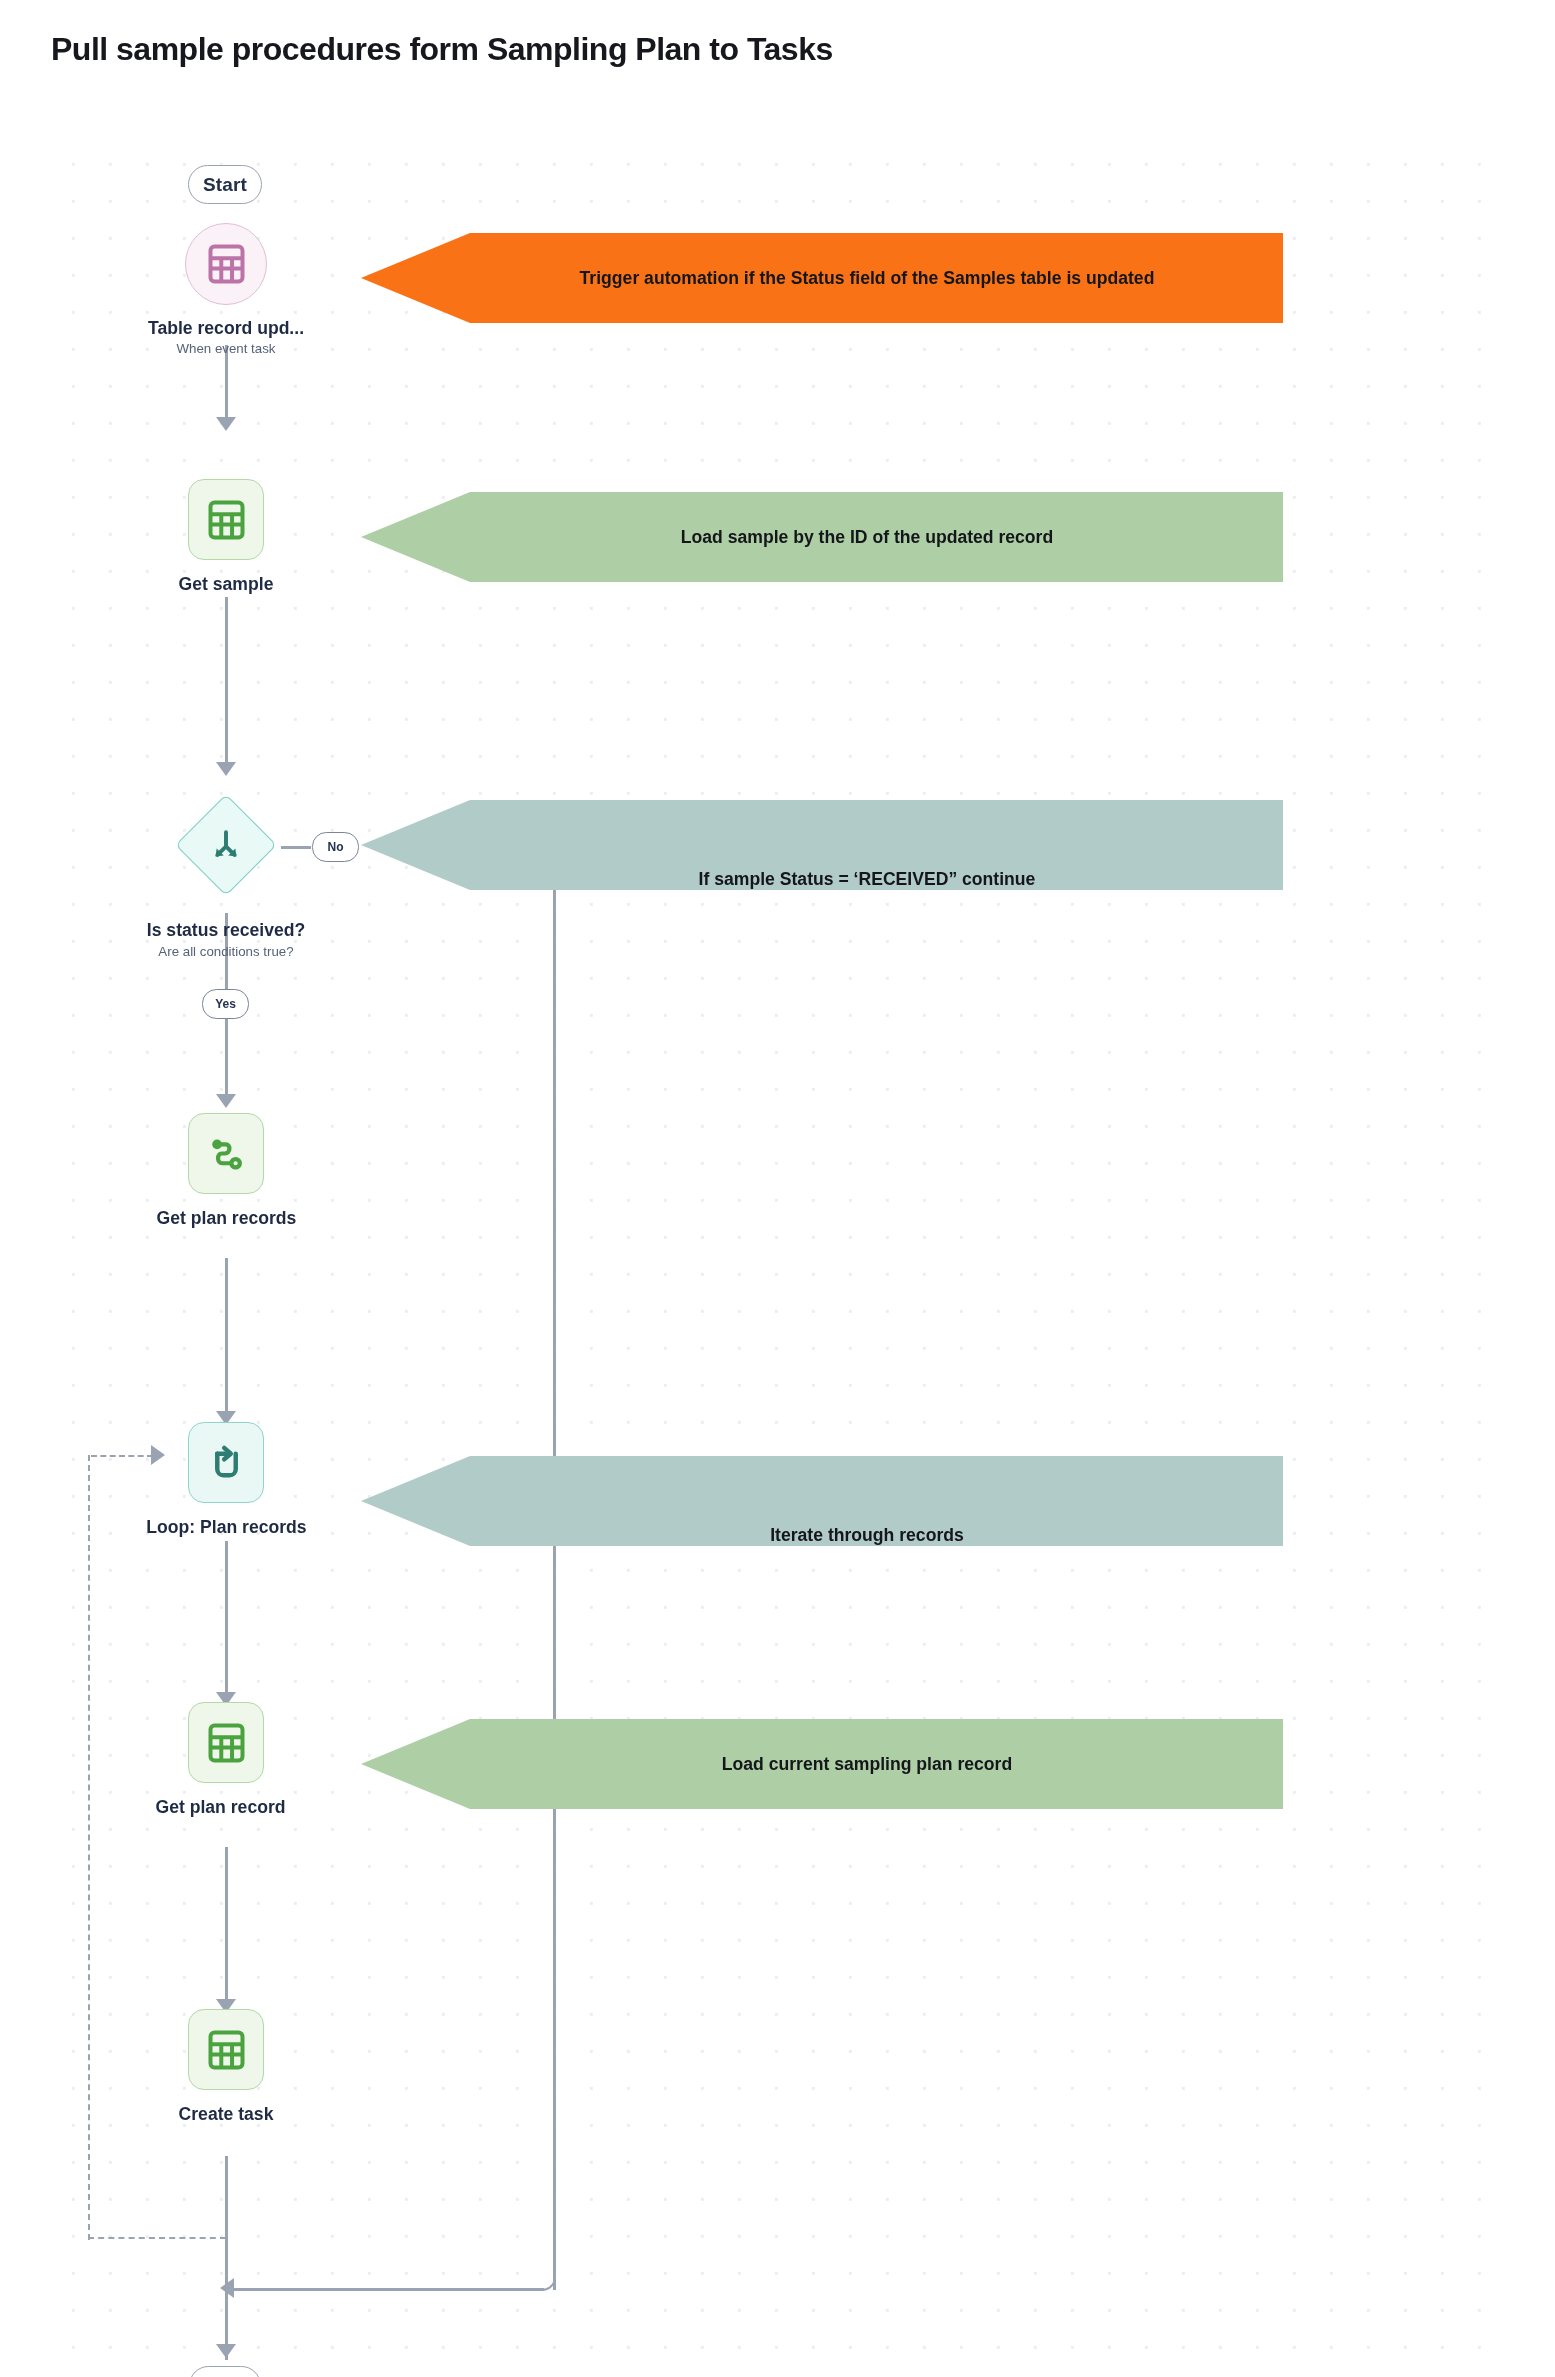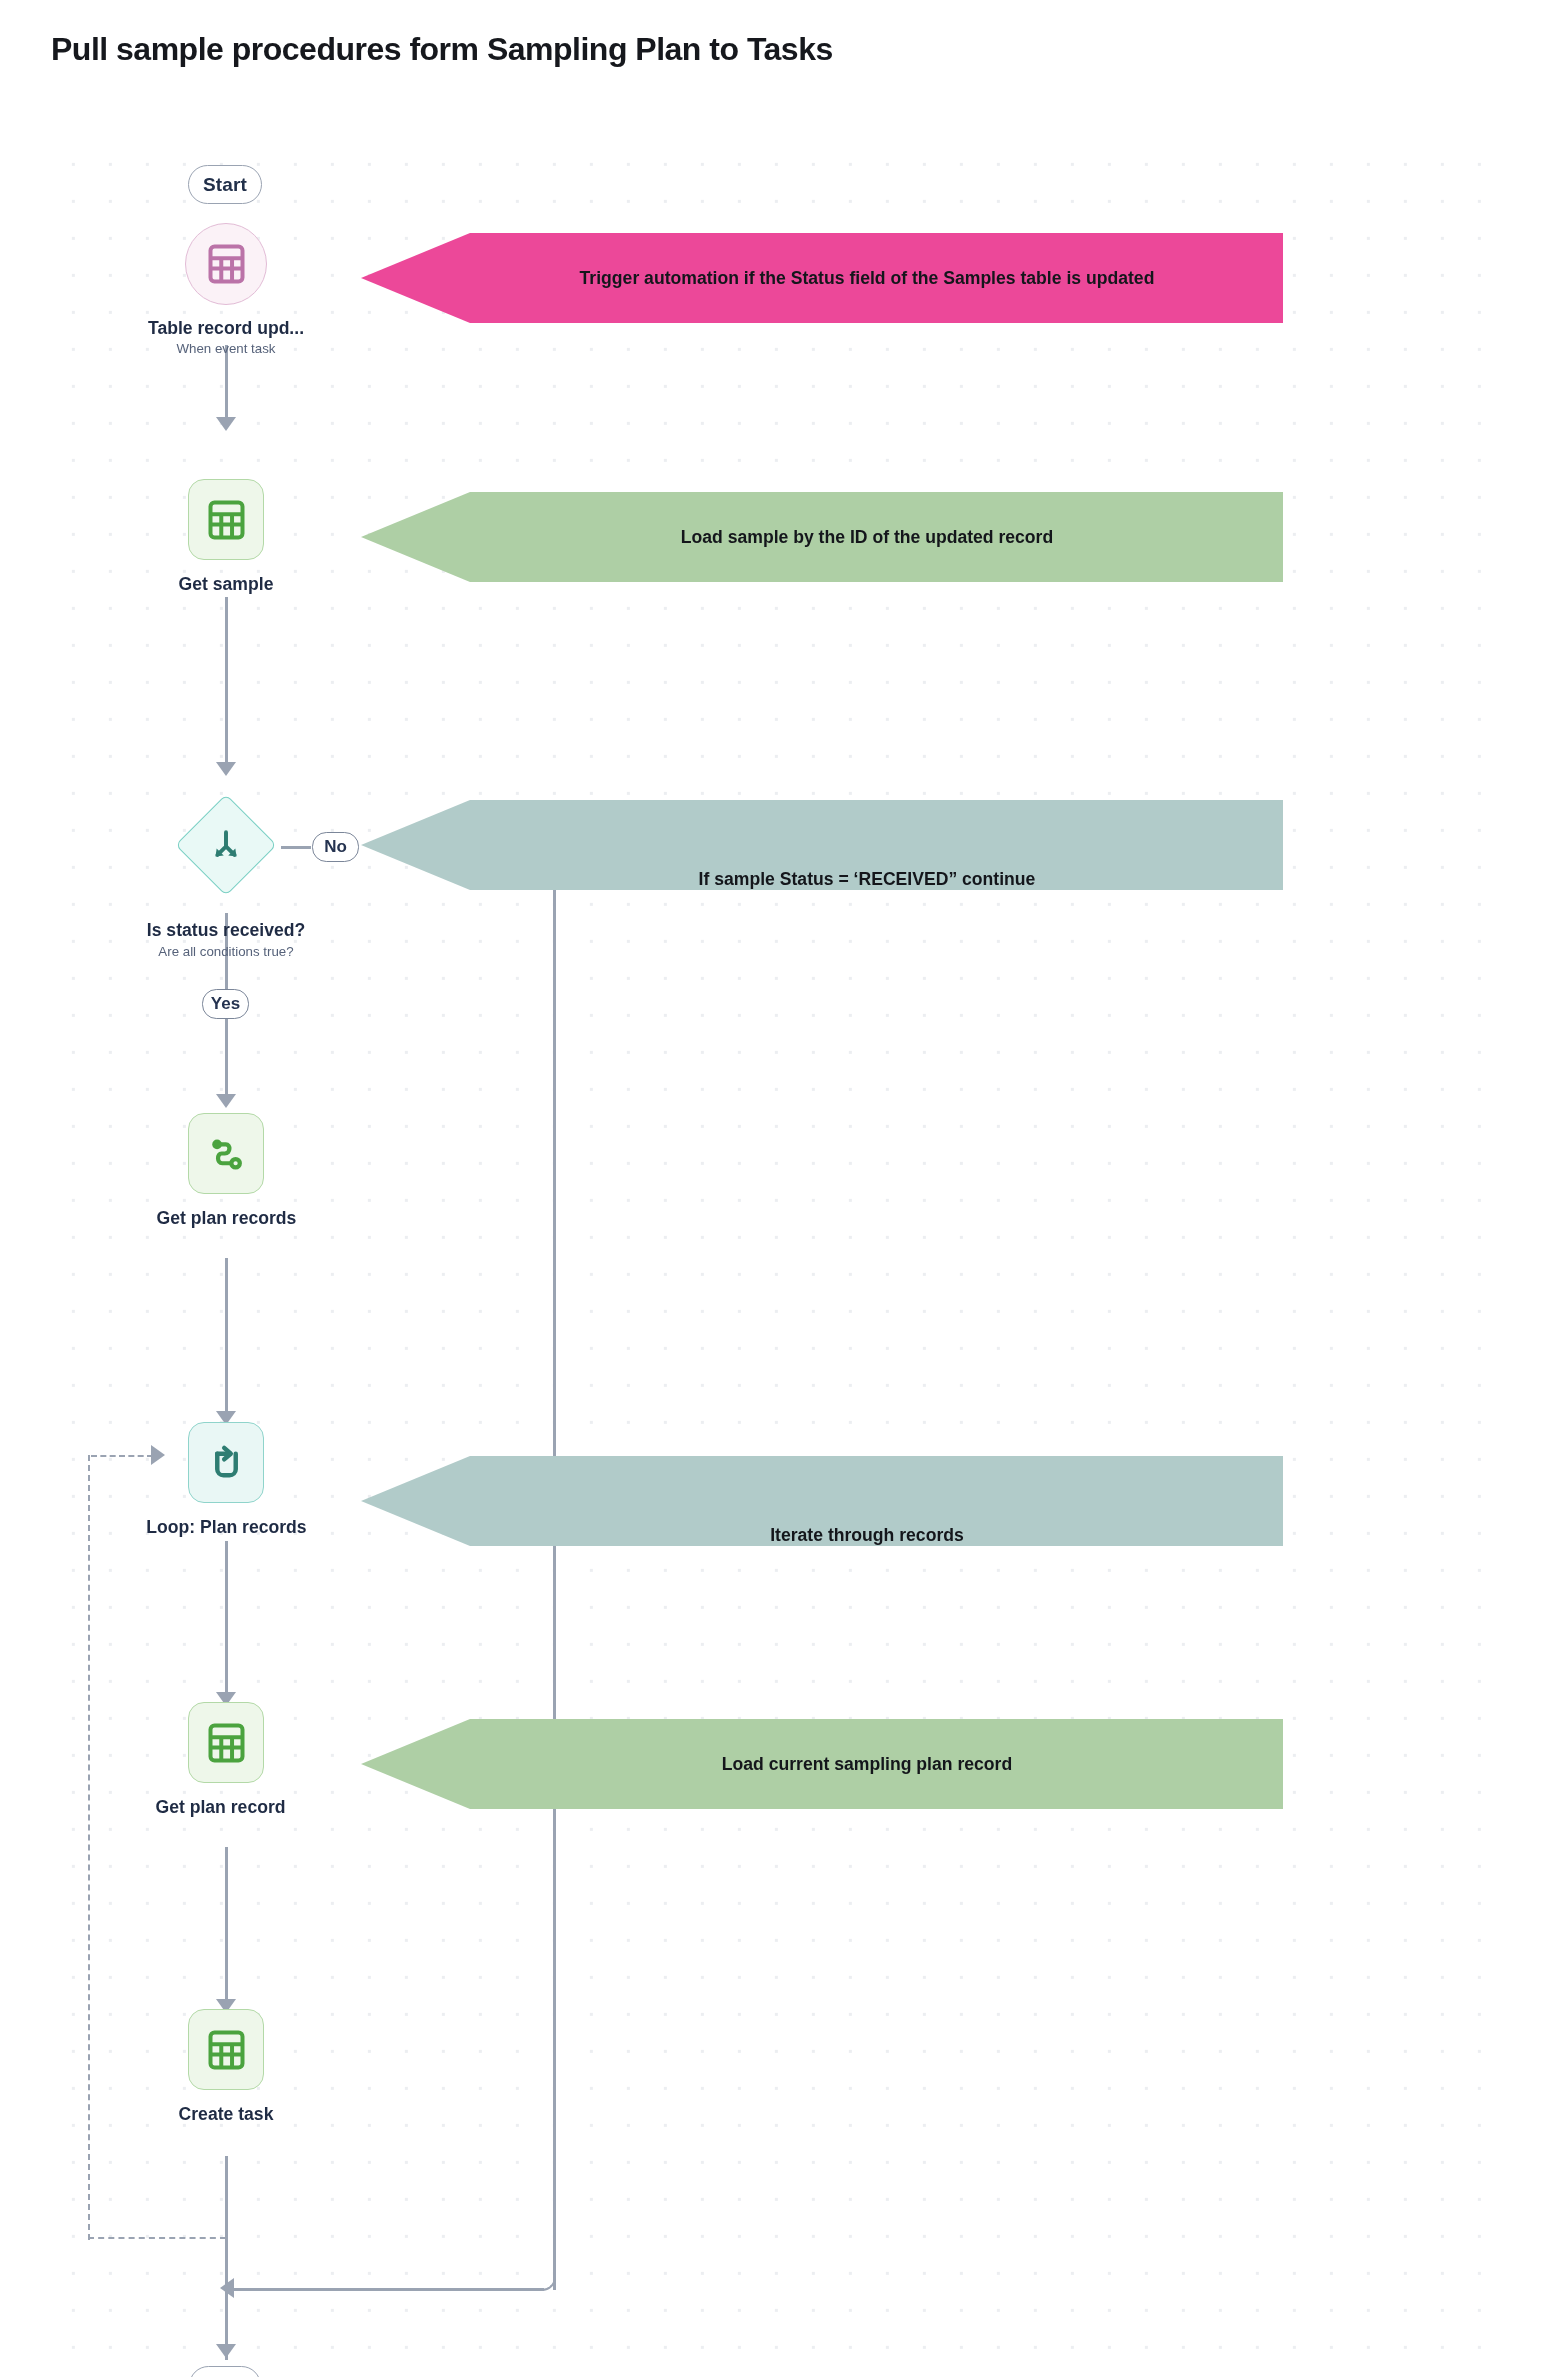--- a/index.html
+++ b/index.html
@@ -61,21 +61,21 @@
   
   .branch-badge {
     position: absolute;
     display: flex;
     align-items: center;
     justify-content: center;
     border: 1.4px solid #7b8699;
     border-radius: 14.3px;
     background: #ffffff;
     color: #253350;
-    font-size: 17px;
+    font-size: 12px;
     font-weight: 600;
   }
 
   
   .node { position: absolute; }
   .node-shape {
     position: absolute;
     display: flex;
     align-items: center;
     justify-content: center;
@@ -192,21 +192,21 @@
     align-items: center;
     justify-content: center;
     color: #14161b;
     font-size: 17.6px;
     font-weight: 700;
     text-align: center;
     padding-left: 109px;
     padding-right: 19px;
     clip-path: polygon(0% 50%, 109px 0%, 100% 0%, 100% 100%, 109px 100%);
   }
-  .banner-pink  { background: #ec4899; }
+  .banner-pink  { background: #f97316; }
   .banner-green { background: #aecfa5; }
   .banner-teal  { background: #b1cbc9; align-items: flex-end; }
 </style>
 </head>
 <body>
 
 <div id="page">
 
   <h1 id="title">Pull sample procedures form Sampling Plan to Tasks</h1>
 

